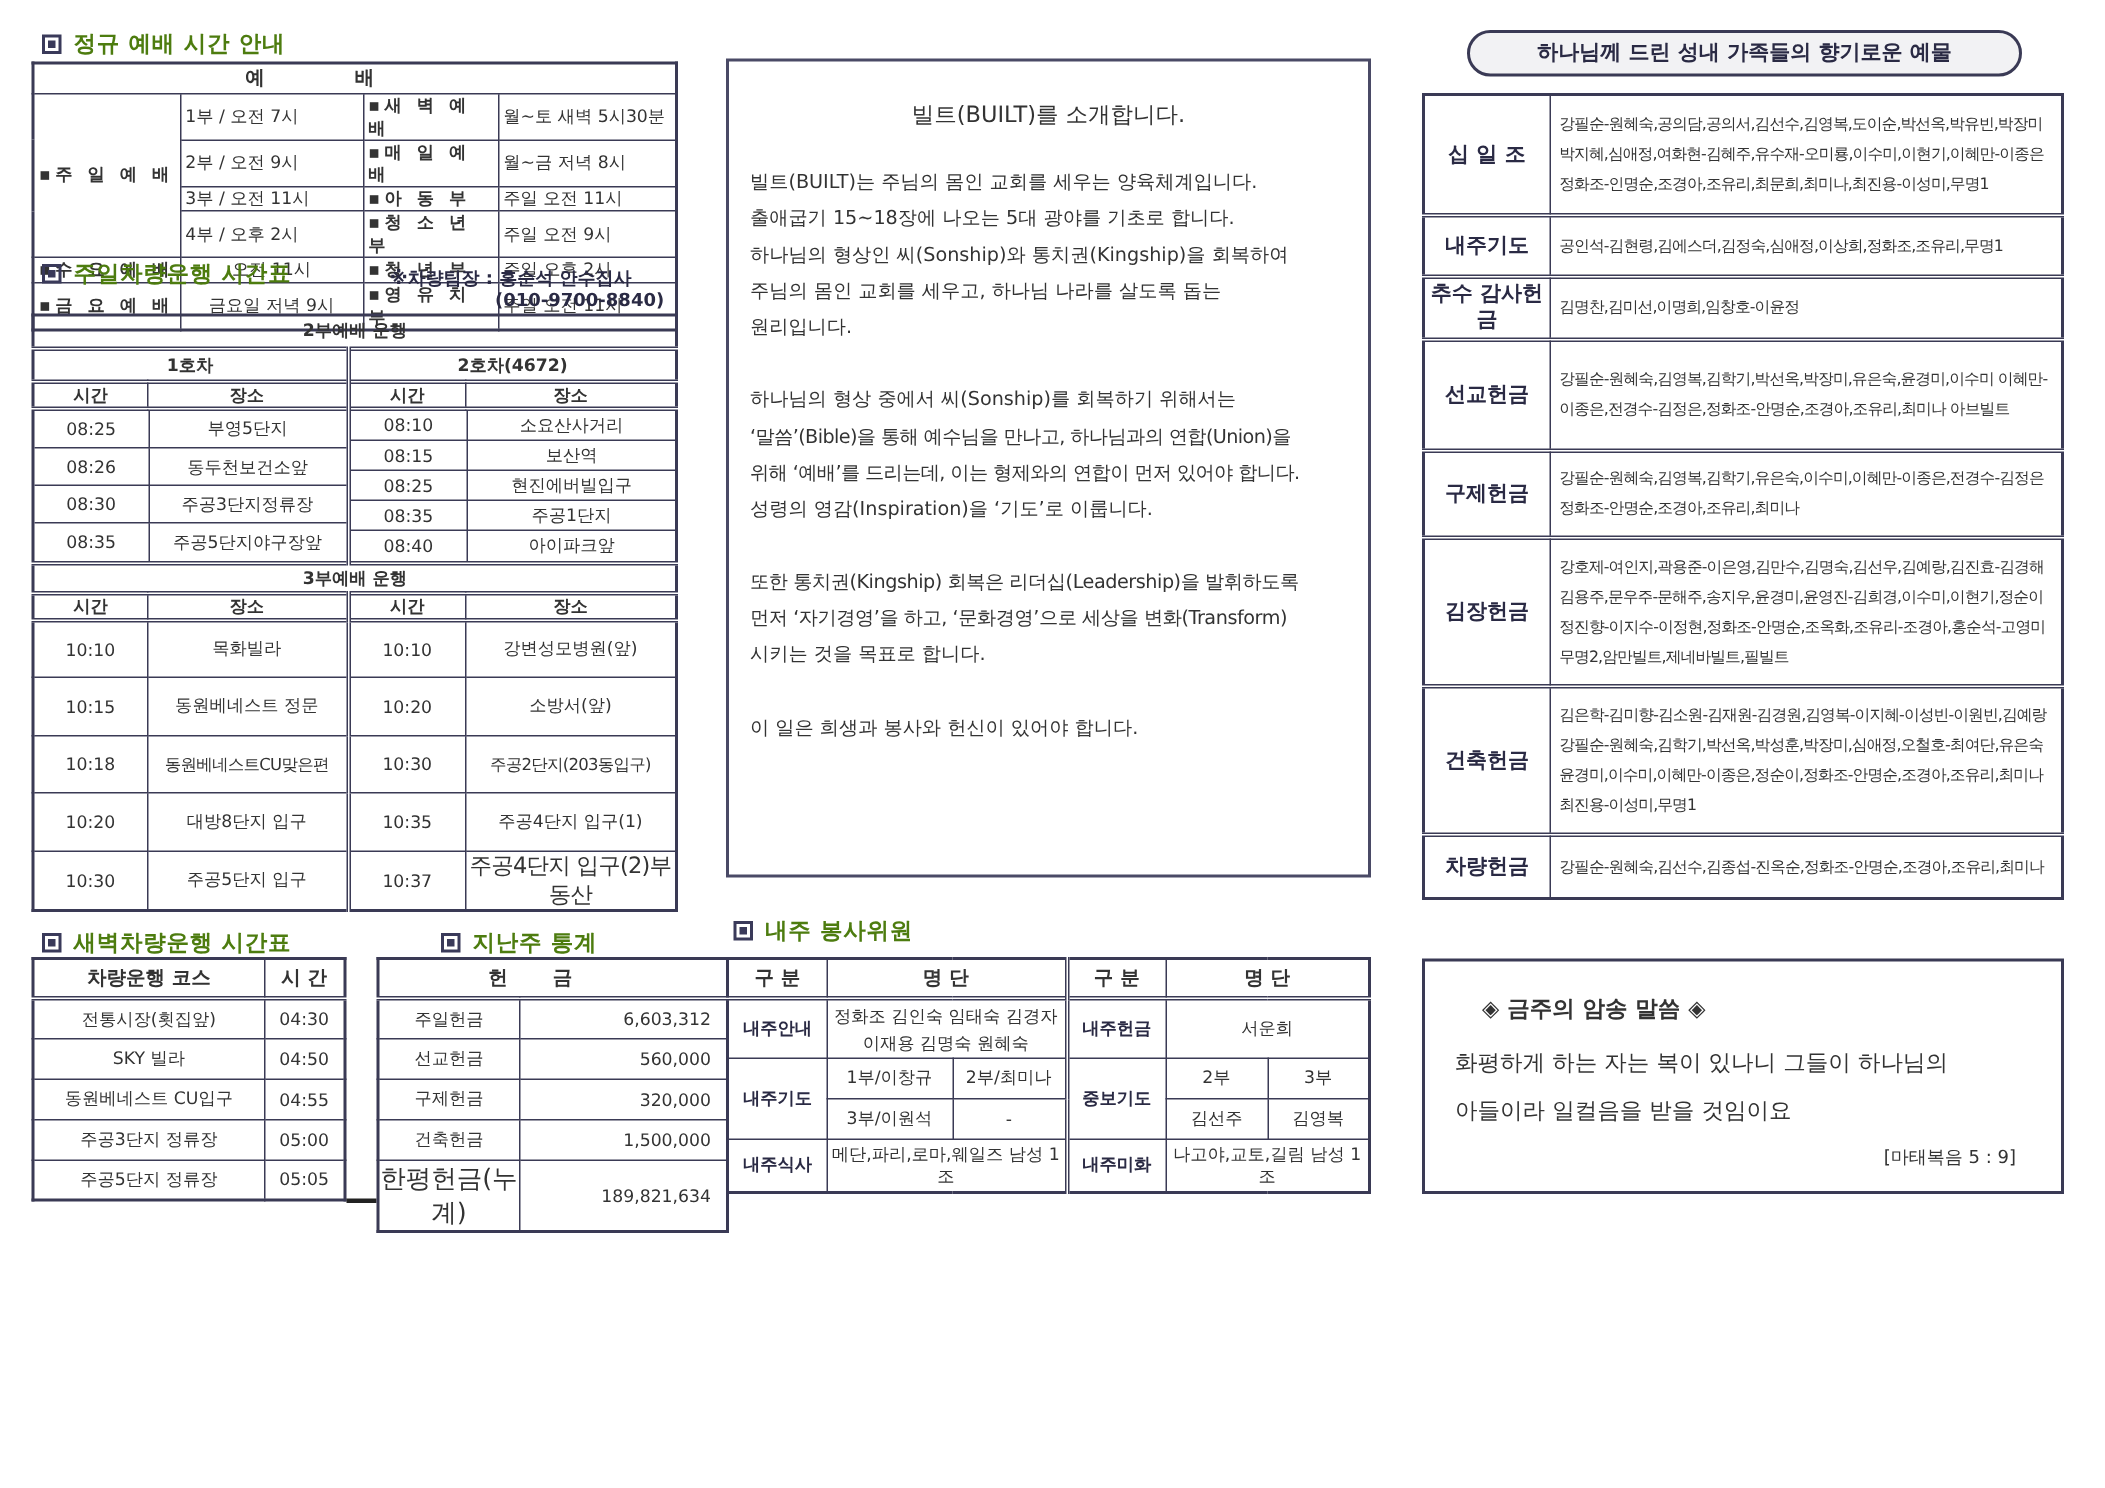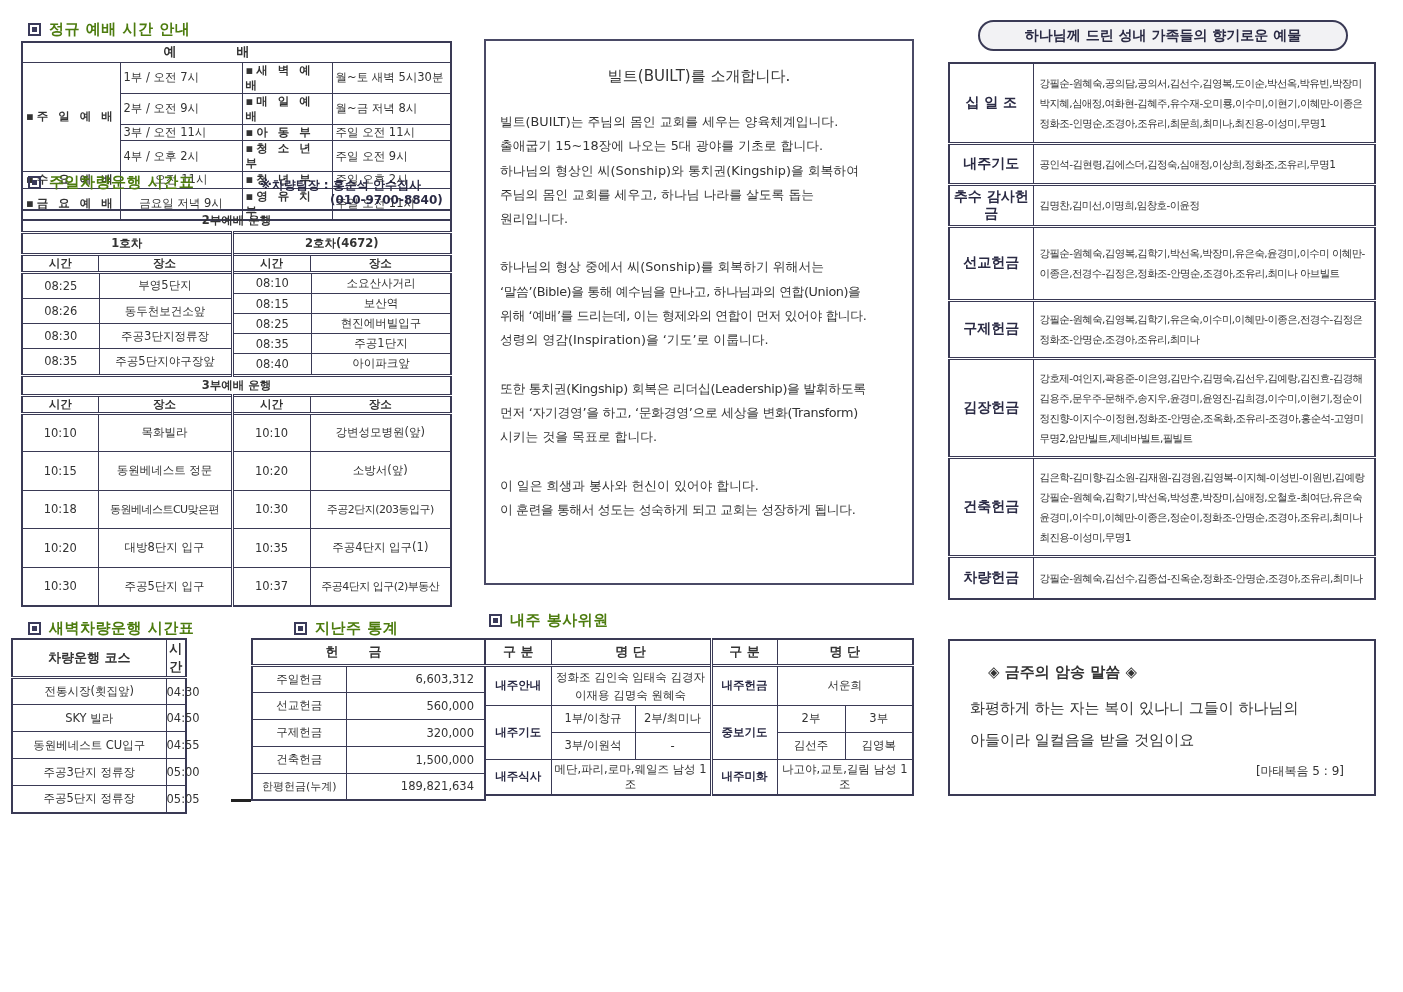--- a/index.html
+++ b/index.html
@@ -25,21 +25,21 @@
   #worship .txtl { text-align: left; }
 
   
   #bus { left: 21px; top: 209px; width: 429px; font-size: 11.5px; }
   #bus td { padding: 0 2px; }
   #bus .span-hdr { height: 22px; font-weight: bold; }
   #bus .col-hdr { height: 18px; font-weight: bold; }
   #bus .r3 td { height: 38.5px; }
   #bus .vsep { border-right: 3px double #3a3a55; }
 
-  #dawn { left: 11px; top: 638px; width: 176px; font-size: 11.5px; padding-left: 24px; }
+  #dawn { left: 21px; top: 638px; width: 210px; font-size: 11.5px; padding-left: 24px; }
   #dawn td { height: 27px; }
   #dawn .hdr td { height: 26px; font-weight: bold; font-size: 13px; }
 
   #stats { left: 251px; top: 638px; width: 235px; font-size: 11.5px; }
   #stats td { height: 27px; }
   #stats .hdr td { height: 26px; font-weight: bold; font-size: 13px; letter-spacing: 30px; }
   #stats .num { text-align: right; padding-right: 10px; }
 
   
   #intro { left: 484px; top: 39px; width: 430px; height: 546px; border: 2px solid #4a4a66; padding: 0 0 0 14px; font-size: 12.8px; color: #333; }
@@ -238,21 +238,21 @@
   <tr class="r3">
     <td>10:20</td>
     <td class="vsep">대방8단지 입구</td>
     <td>10:35</td>
     <td>주공4단지 입구(1)</td>
   </tr>
   <tr class="r3">
     <td>10:30</td>
     <td class="vsep">주공5단지 입구</td>
     <td>10:37</td>
-    <td style="font-size:11px; letter-spacing:-0.5px;">주공4단지 입구(2)부동산</td>
+    <td style="font-size:15px; letter-spacing:-0.5px;">주공4단지 입구(2)부동산</td>
   </tr>
 </tbody>
   </table>
 
 <div class="sec-title" style="left:28px; top:619px;">
   <span class="sq-icon"></span>
   <span>새벽차량운행 시간표</span>
 </div>
 <table id="dawn" class="abs tbl-outer">
   <colgroup>
@@ -311,21 +311,21 @@
       </tr>
   <tr>
         <td>구제헌금</td>
         <td class="num">320,000</td>
       </tr>
   <tr>
         <td>건축헌금</td>
         <td class="num">1,500,000</td>
       </tr>
   <tr>
-        <td style="font-size:11px;">한평헌금(누계)</td>
+        <td style="font-size:17px;">한평헌금(누계)</td>
         <td class="num">189,821,634</td>
       </tr>
 </tbody>
   </table>
 
 <div id="intro" class="abs">
   <div class="title">빌트(BUILT)를 소개합니다.</div>
   <p>빌트(BUILT)는 주님의 몸인 교회를 세우는 양육체계입니다.</p>
   <p>출애굽기 15~18장에 나오는 5대 광야를 기초로 합니다.</p>
   <p>하나님의 형상인 씨(Sonship)와 통치권(Kingship)을 회복하여</p>
@@ -335,21 +335,20 @@
   <p>하나님의 형상 중에서 씨(Sonship)를 회복하기 위해서는</p>
   <p style="letter-spacing:-0.4px;">‘말씀’(Bible)을 통해 예수님을 만나고, 하나님과의 연합(Union)을</p>
   <p style="letter-spacing:-0.4px;">위해 ‘예배’를 드리는데, 이는 형제와의 연합이 먼저 있어야 합니다.</p>
   <p>성령의 영감(Inspiration)을 ‘기도’로 이룹니다.</p>
   <div class="gap"></div>
   <p style="letter-spacing:-0.3px;">또한 통치권(Kingship) 회복은 리더십(Leadership)을 발휘하도록</p>
   <p style="letter-spacing:-0.3px;">먼저 ‘자기경영’을 하고, ‘문화경영’으로 세상을 변화(Transform)</p>
   <p>시키는 것을 목표로 합니다.</p>
   <div class="gap"></div>
   <p>이 일은 희생과 봉사와 헌신이 있어야 합니다.</p>
-  <p style="letter-spacing:-0.4px;">이 훈련을 통해서 성도는 성숙하게 되고 교회는 성장하게 됩니다.</p>
 </div>
 
 <div class="sec-title" style="left:489px; top:611px;">
   <span class="sq-icon"></span>
   <span>내주 봉사위원</span>
 </div>
 <table id="servants" class="abs tbl-outer">
   <colgroup>
       <col style="width:66px">
       <col style="width:84px">

